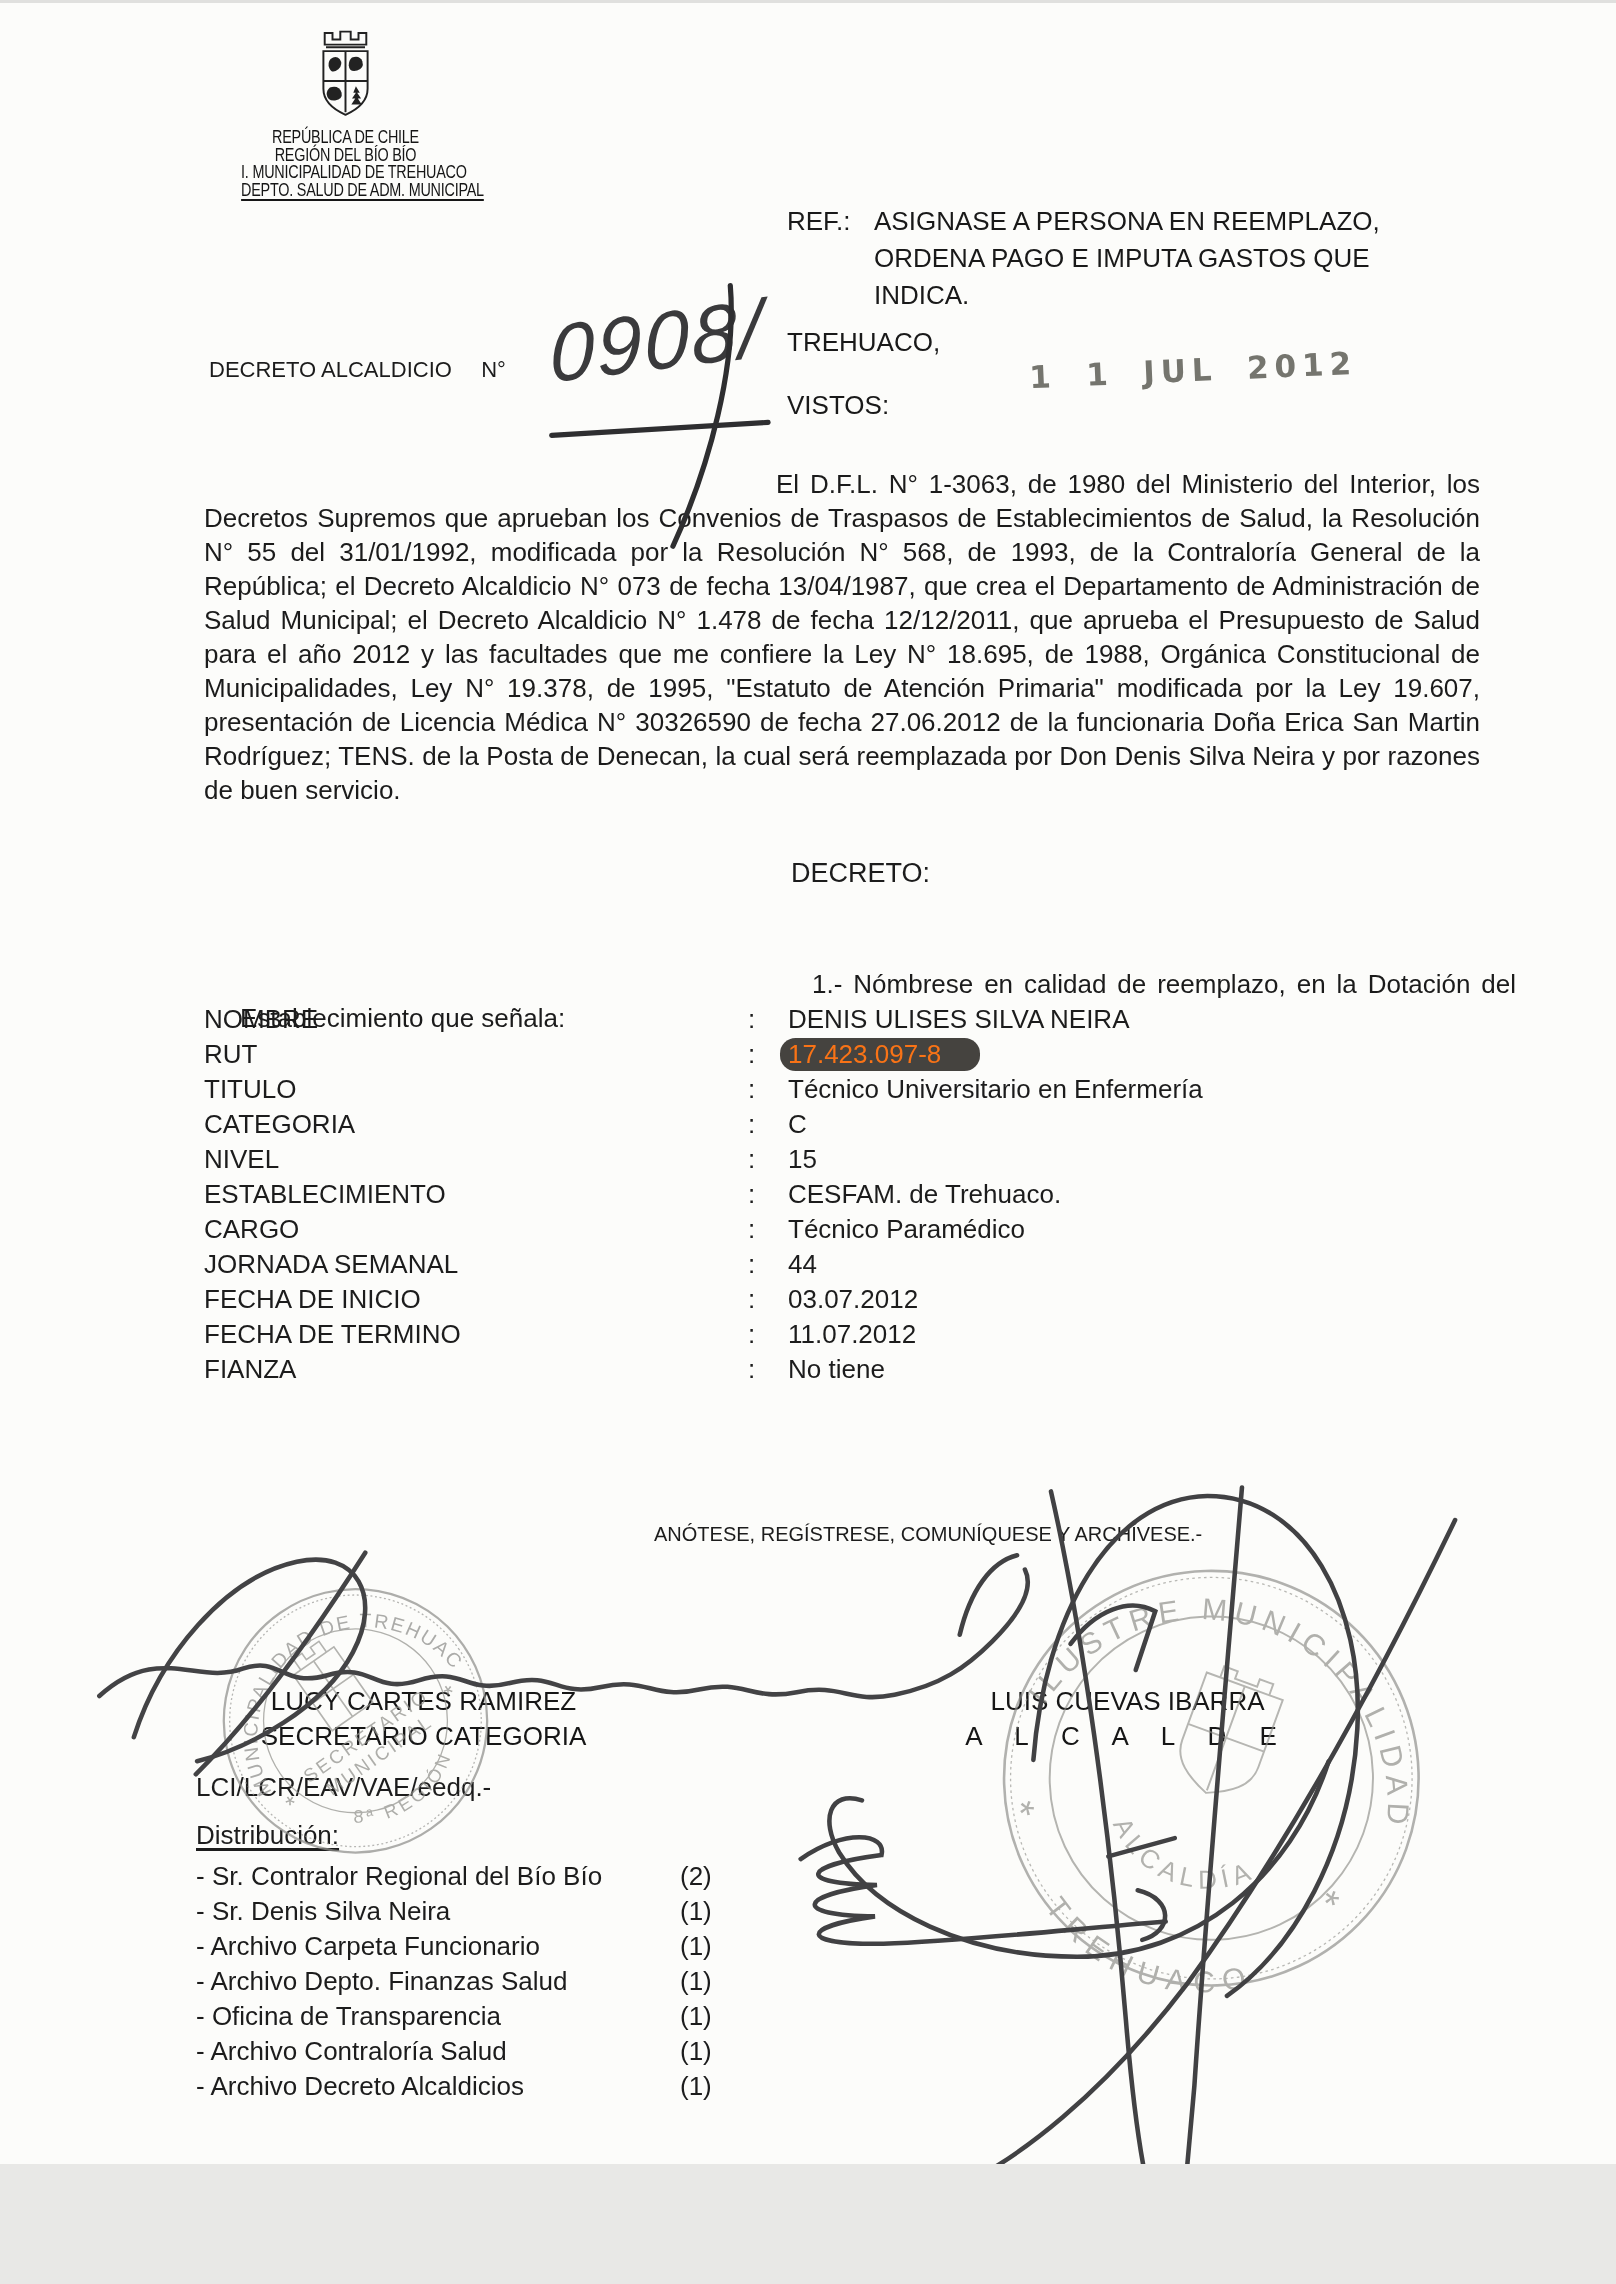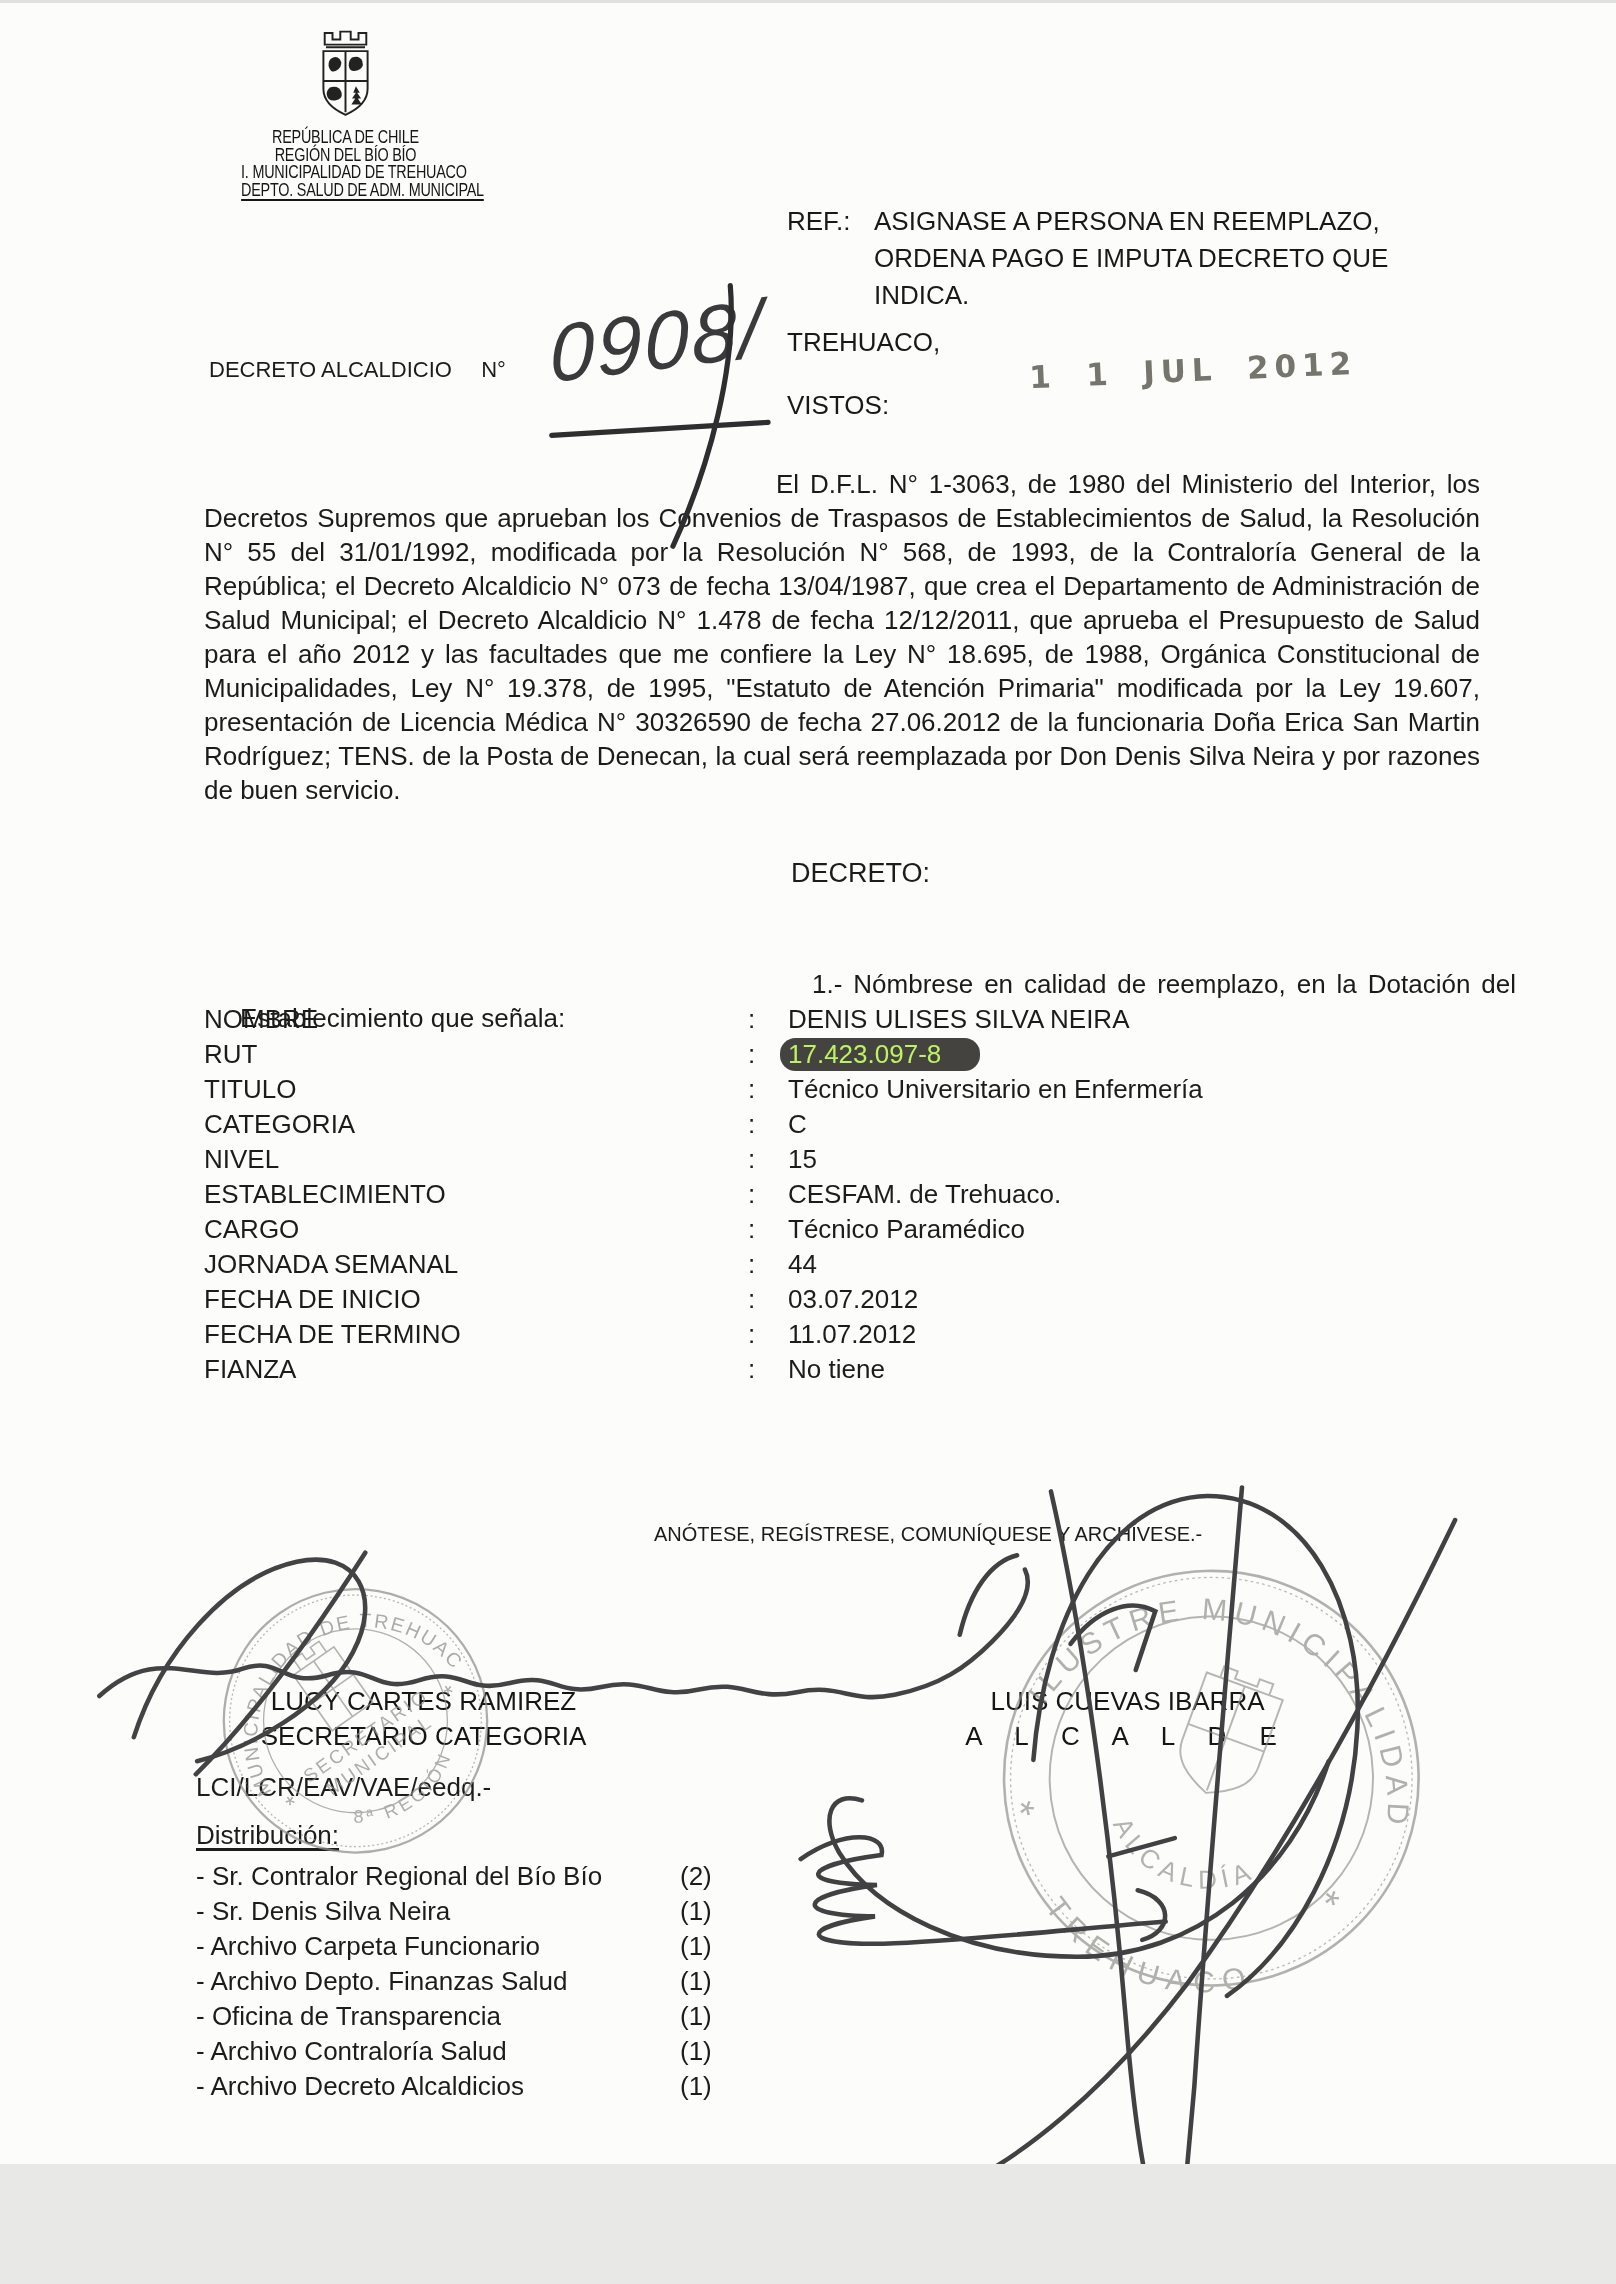--- a/index.html
+++ b/index.html
@@ -41,21 +41,21 @@
   .p-heading{left:791px;top:858px;font-size:27px;}
   .p-point1{top:967px;text-indent:572px;margin-left:36px;}
   .p-point2{top:1388px;text-indent:581px;}
 
   
   .fields{left:204px;top:1004px;width:1278px;font-size:26px;}
   .frow{display:flex;height:35px;align-items:baseline;}
   .flabel{width:544px;flex:none;}
   .fcolon{width:40px;flex:none;}
   .fvalue{flex:1;}
-  .pill{background:#45433f;color:#bef264;border-radius:15.6px;padding:0.7px 39px 2px 7.8px;margin-left:-7.8px;text-align:right;}
+  .pill{background:#45433f;color:#f97316;border-radius:15.6px;padding:0.7px 39px 2px 7.8px;margin-left:-7.8px;text-align:right;}
 
   .closing{left:654px;top:1523px;font-size:20px;white-space:nowrap;}
 
   .sig{text-align:center;font-size:26px;line-height:35px;color:#161616;}
   .sig-left{left:215px;top:1684px;width:417px;}
   .sig-right{left:945px;top:1684px;width:365px;}
   .sig-title-r{letter-spacing:13px;}
 
   .initials{left:196px;top:1772px;font-size:26px;}
   .dist-head{left:196px;top:1820px;font-size:26px;font-weight:500;
@@ -97,21 +97,21 @@
       <div>REGIÓN DEL BÍO BÍO</div>
       <div>I. MUNICIPALIDAD DE TREHUACO</div>
       <div class="u">DEPTO. SALUD DE ADM. MUNICIPAL</div>
     </div>
   </div>
 
   <div class="abs ref">
     <div class="ref-label">REF.:</div>
     <div>
       <div>ASIGNASE A PERSONA EN REEMPLAZO,</div>
-      <div>ORDENA PAGO E IMPUTA DECRETO QUE</div>
+      <div>ORDENA PAGO E IMPUTA GASTOS QUE</div>
       <div>INDICA.</div>
     </div>
   </div>
 
   <div class="abs t40" style="left:787px;top:327px;">TREHUACO,</div>
 
   <div class="abs decree-line">
     <span>DECRETO ALCALDICIO</span>
     <span style="display:inline-block;width:17px;"></span>
     <span>N°</span>

